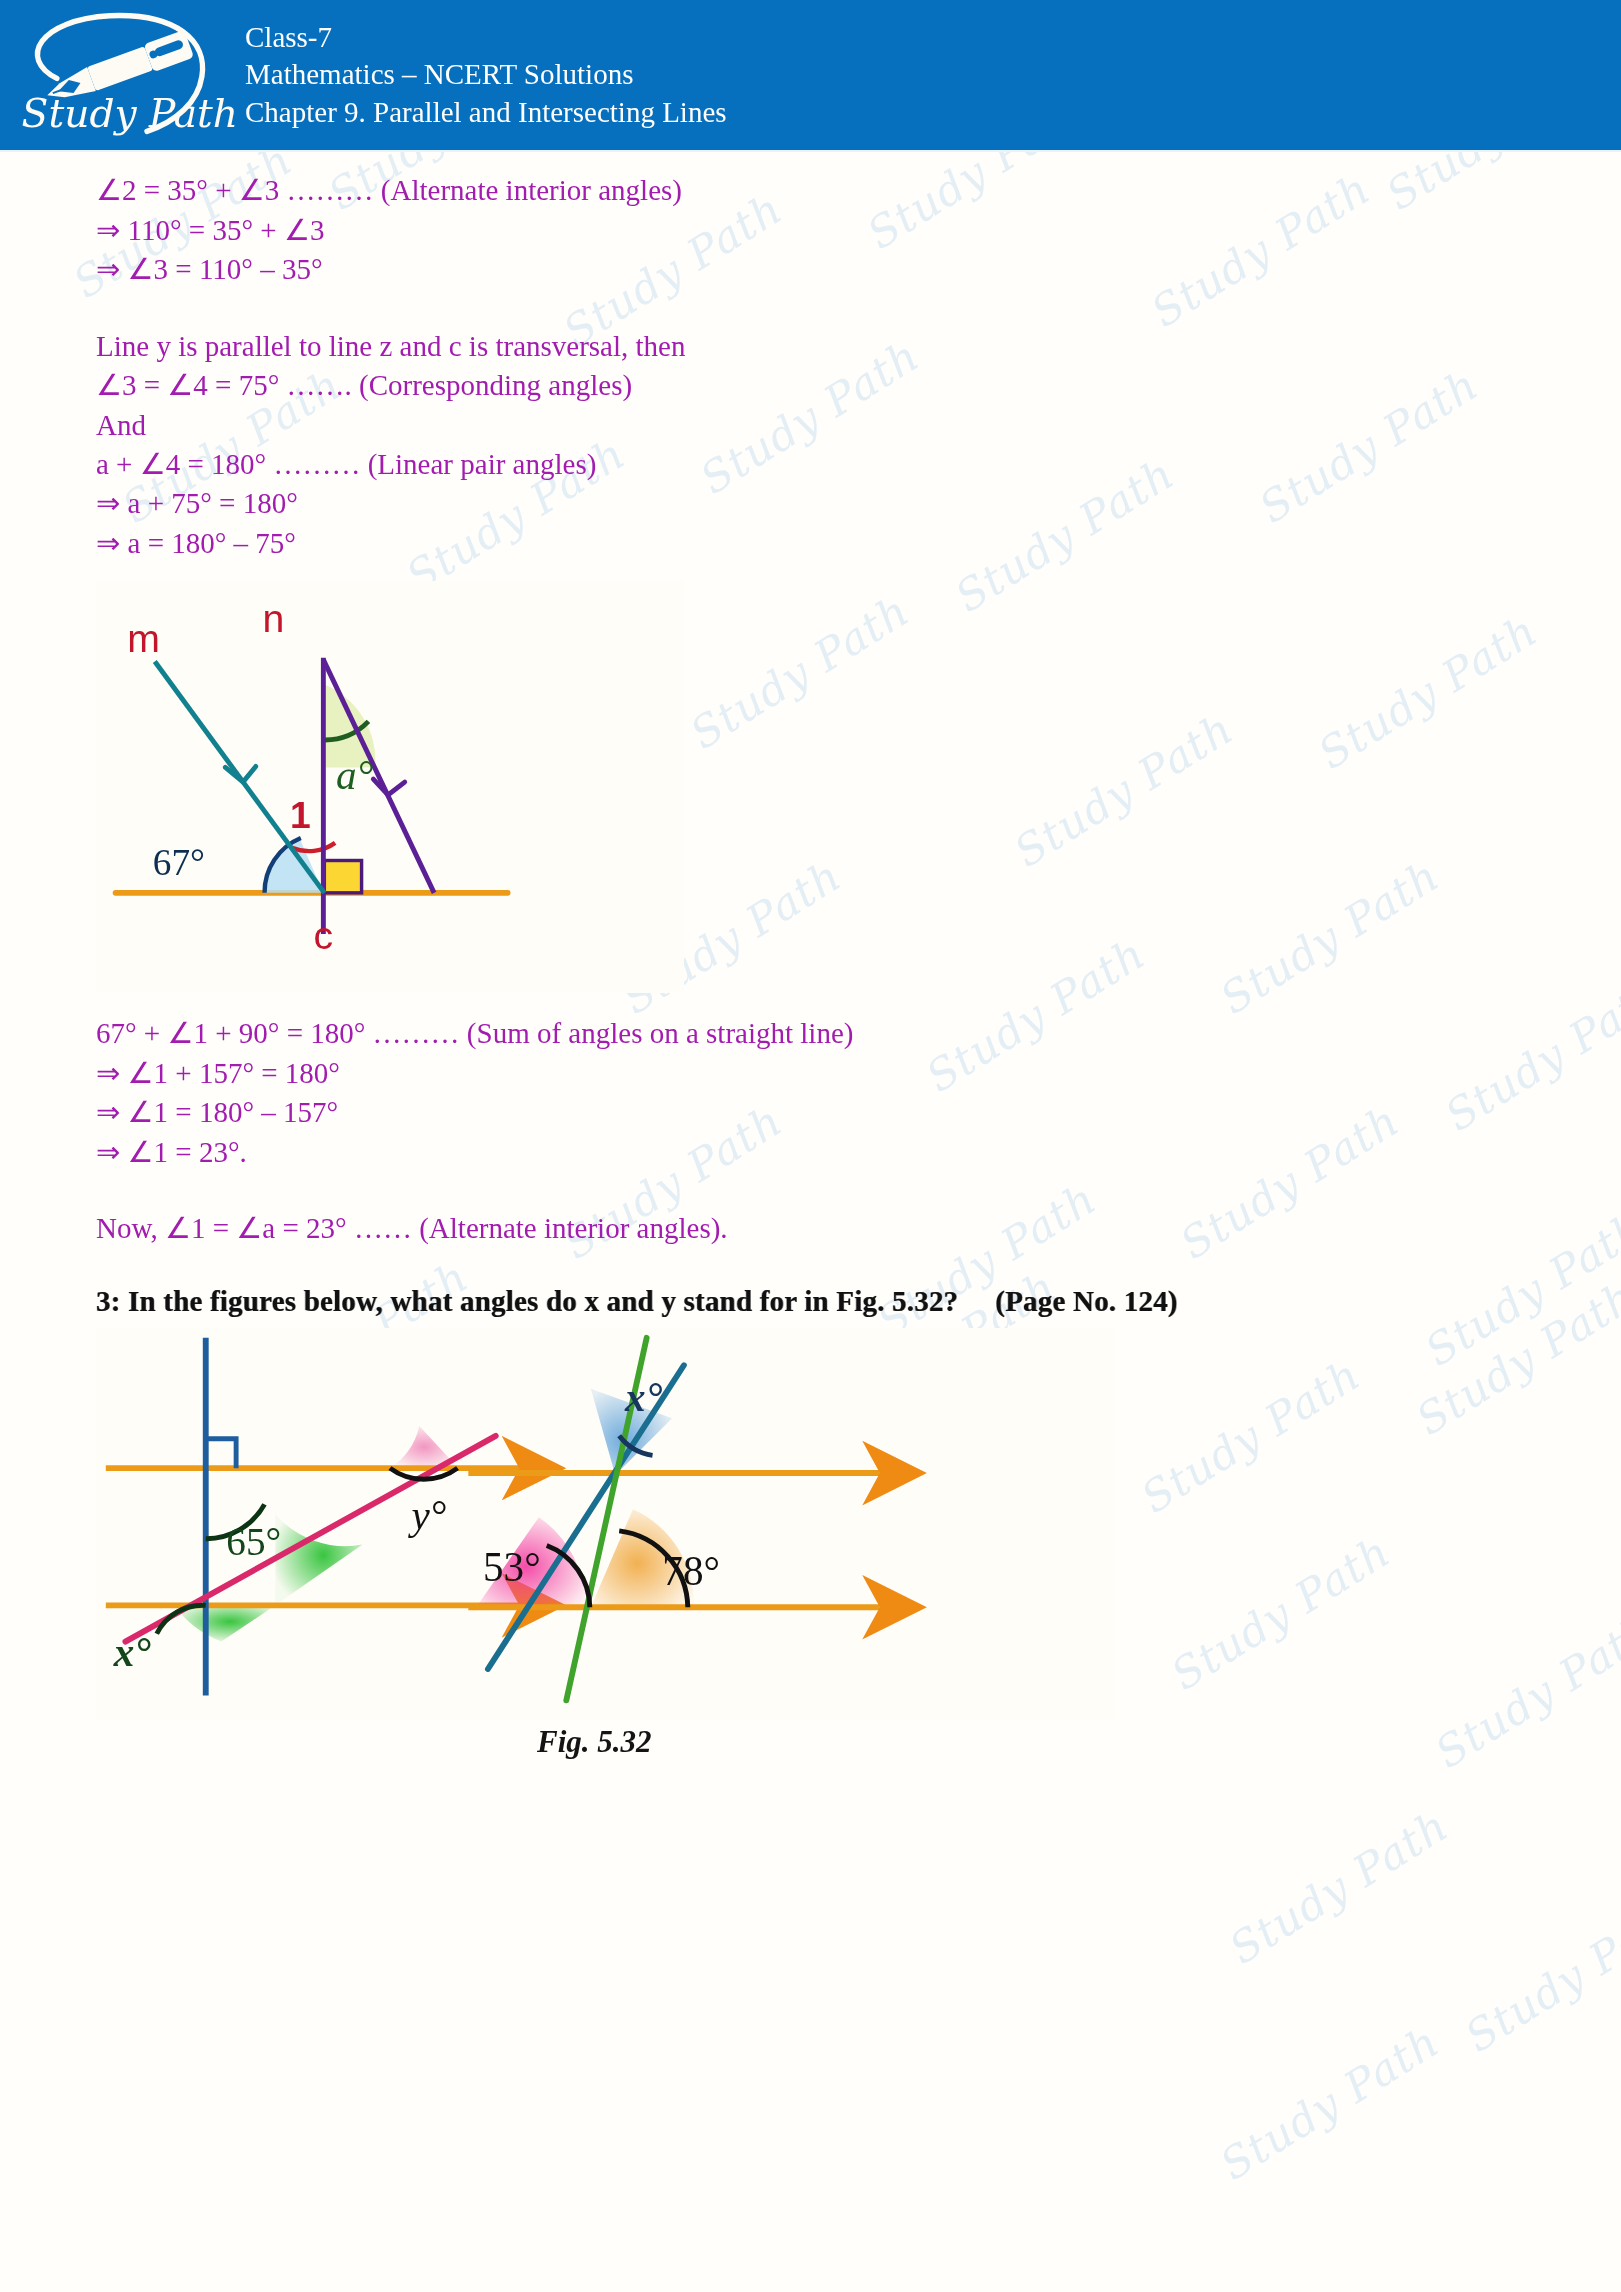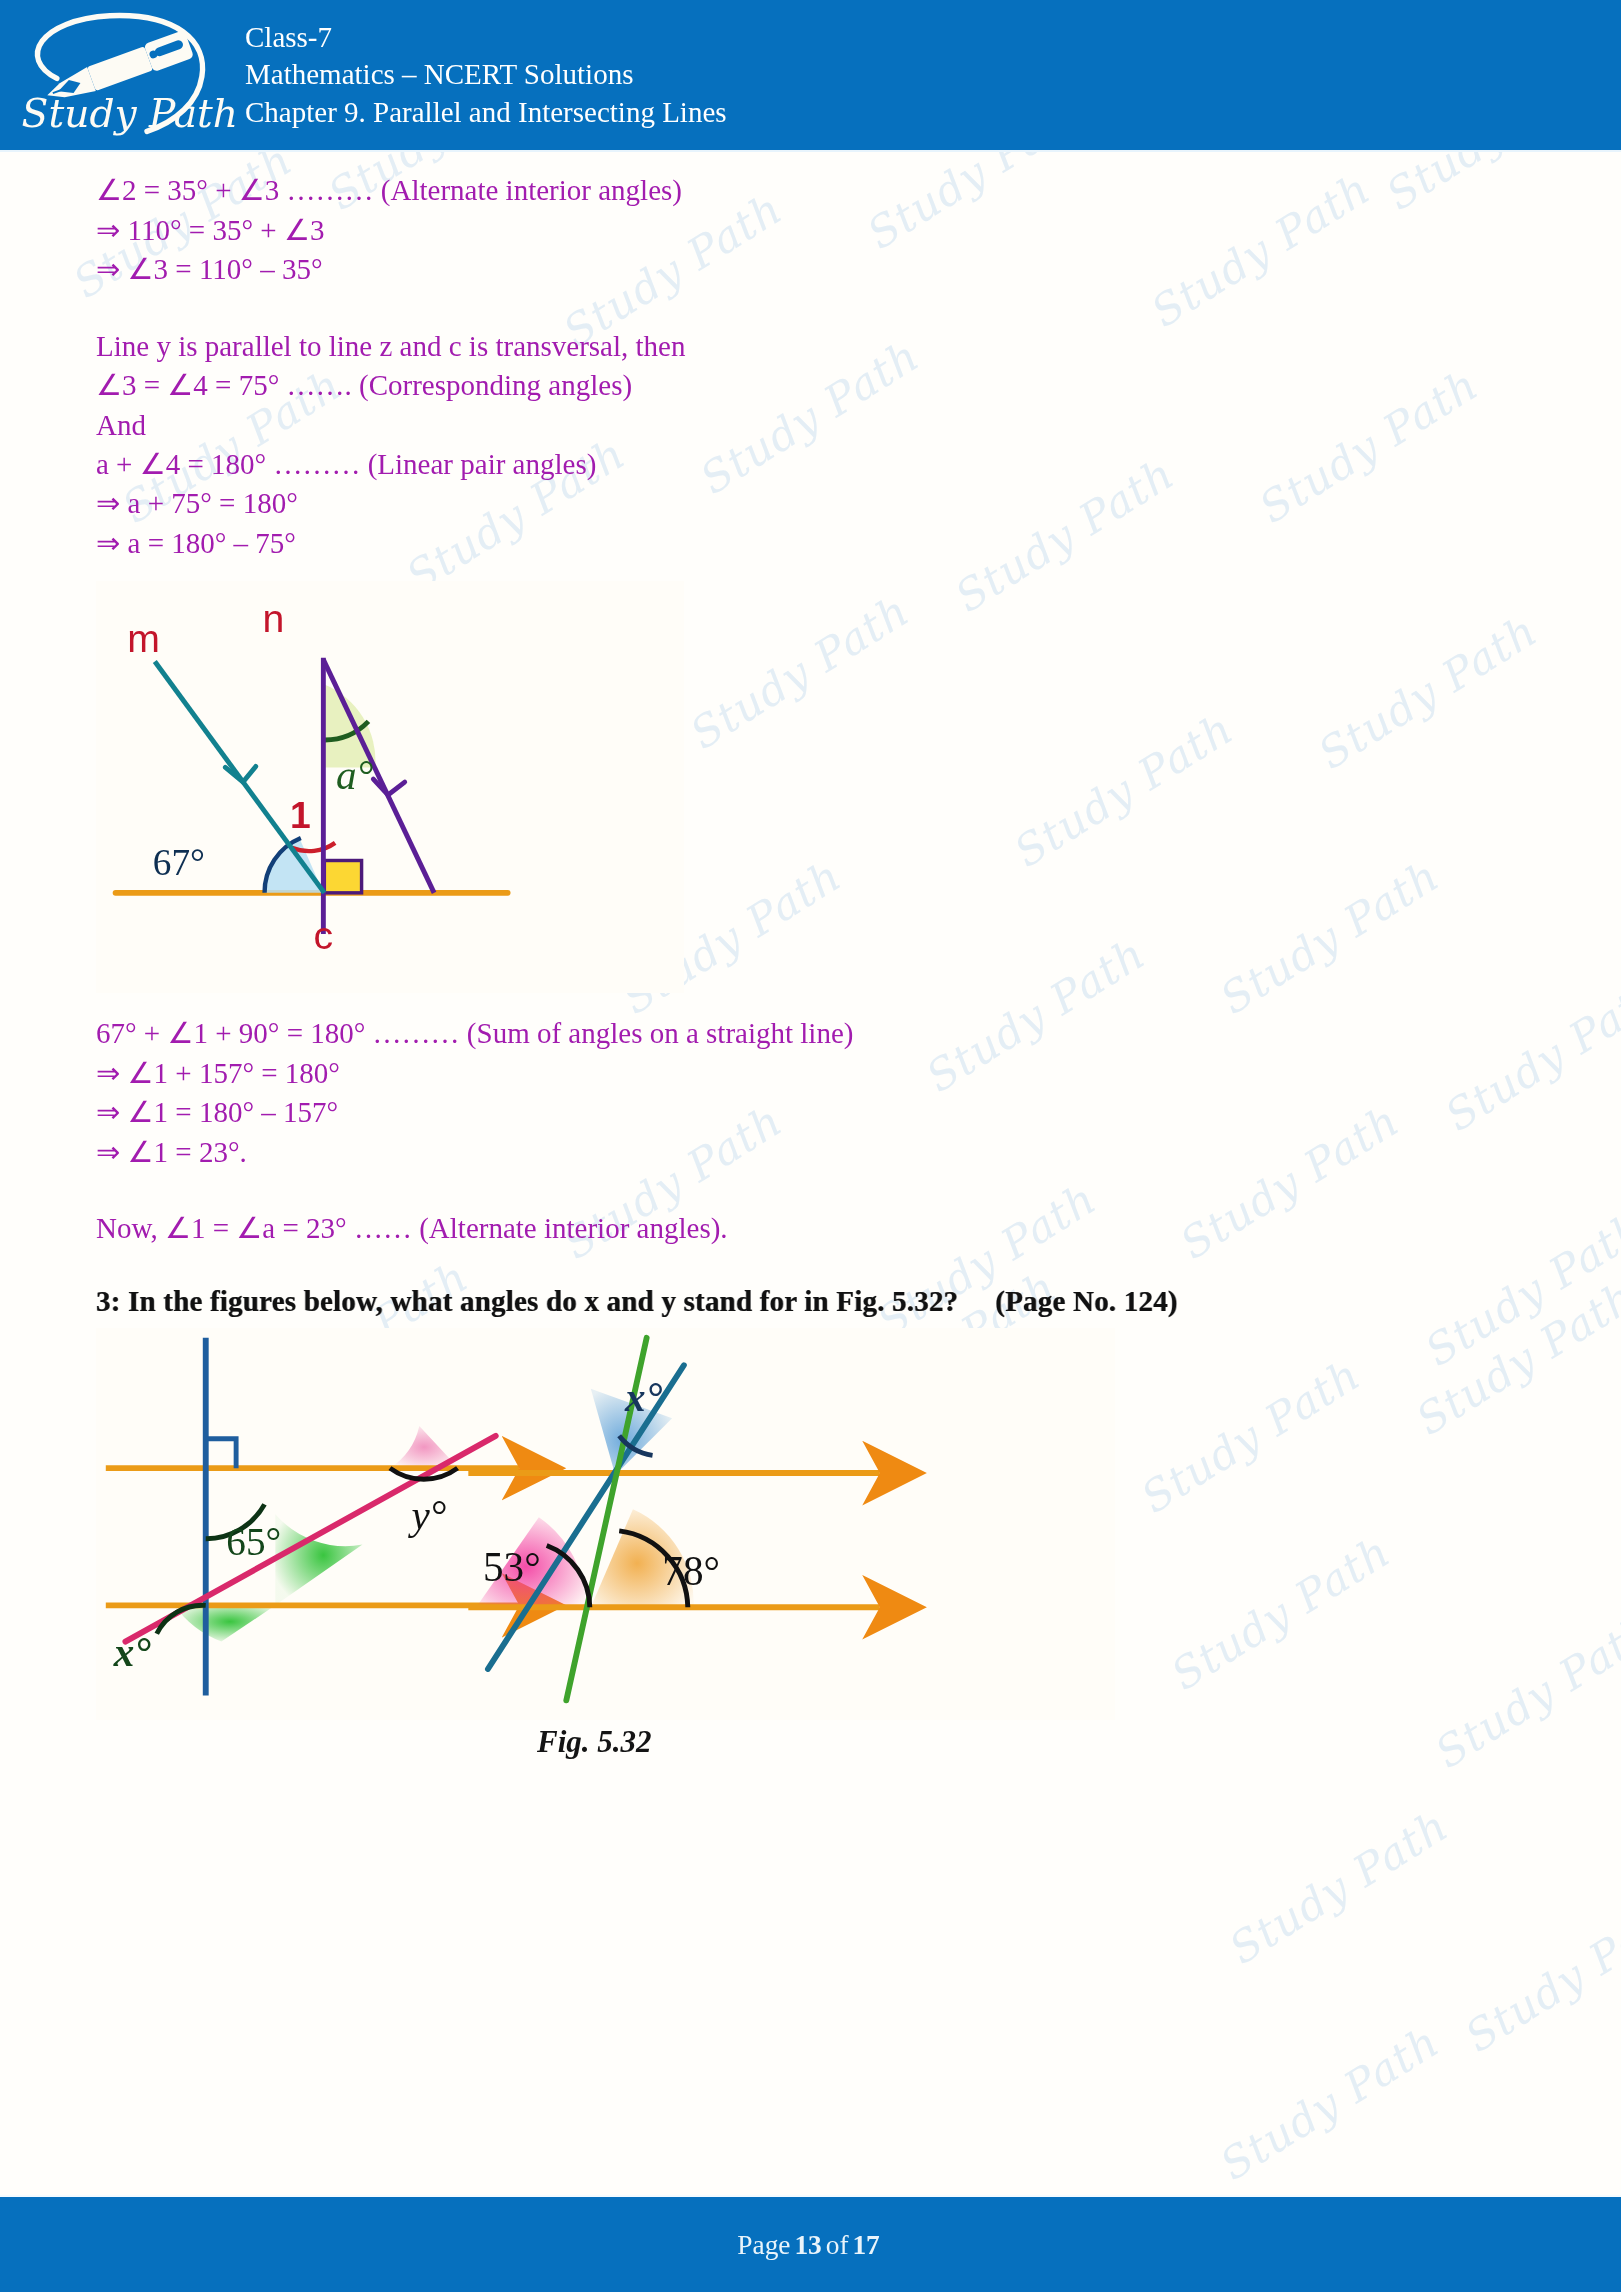--- a/index.html
+++ b/index.html
@@ -350,21 +350,15 @@
           <text x="395" y="258" font-family="Liberation Serif, serif" font-size="42" fill="#111111">53°</text>
           <text x="578" y="262" font-family="Liberation Serif, serif" font-size="42" fill="#111111">78°</text>
           <text x="540" y="85" font-family="Liberation Serif, serif" font-style="italic" font-weight="bold" font-size="42" fill="#17365d">x°</text>
         </g>
       </svg>
     </div>
 
     <div class="figcap">Fig.  5.32</div>
   </div>
 
-  <div class="footer">
-    <span>Page</span>
-    <span class="num">13</span>
-    <span>of</span>
-    <span class="num">17</span>
-  </div>
 
 </div>
 
 
 </body></html>

